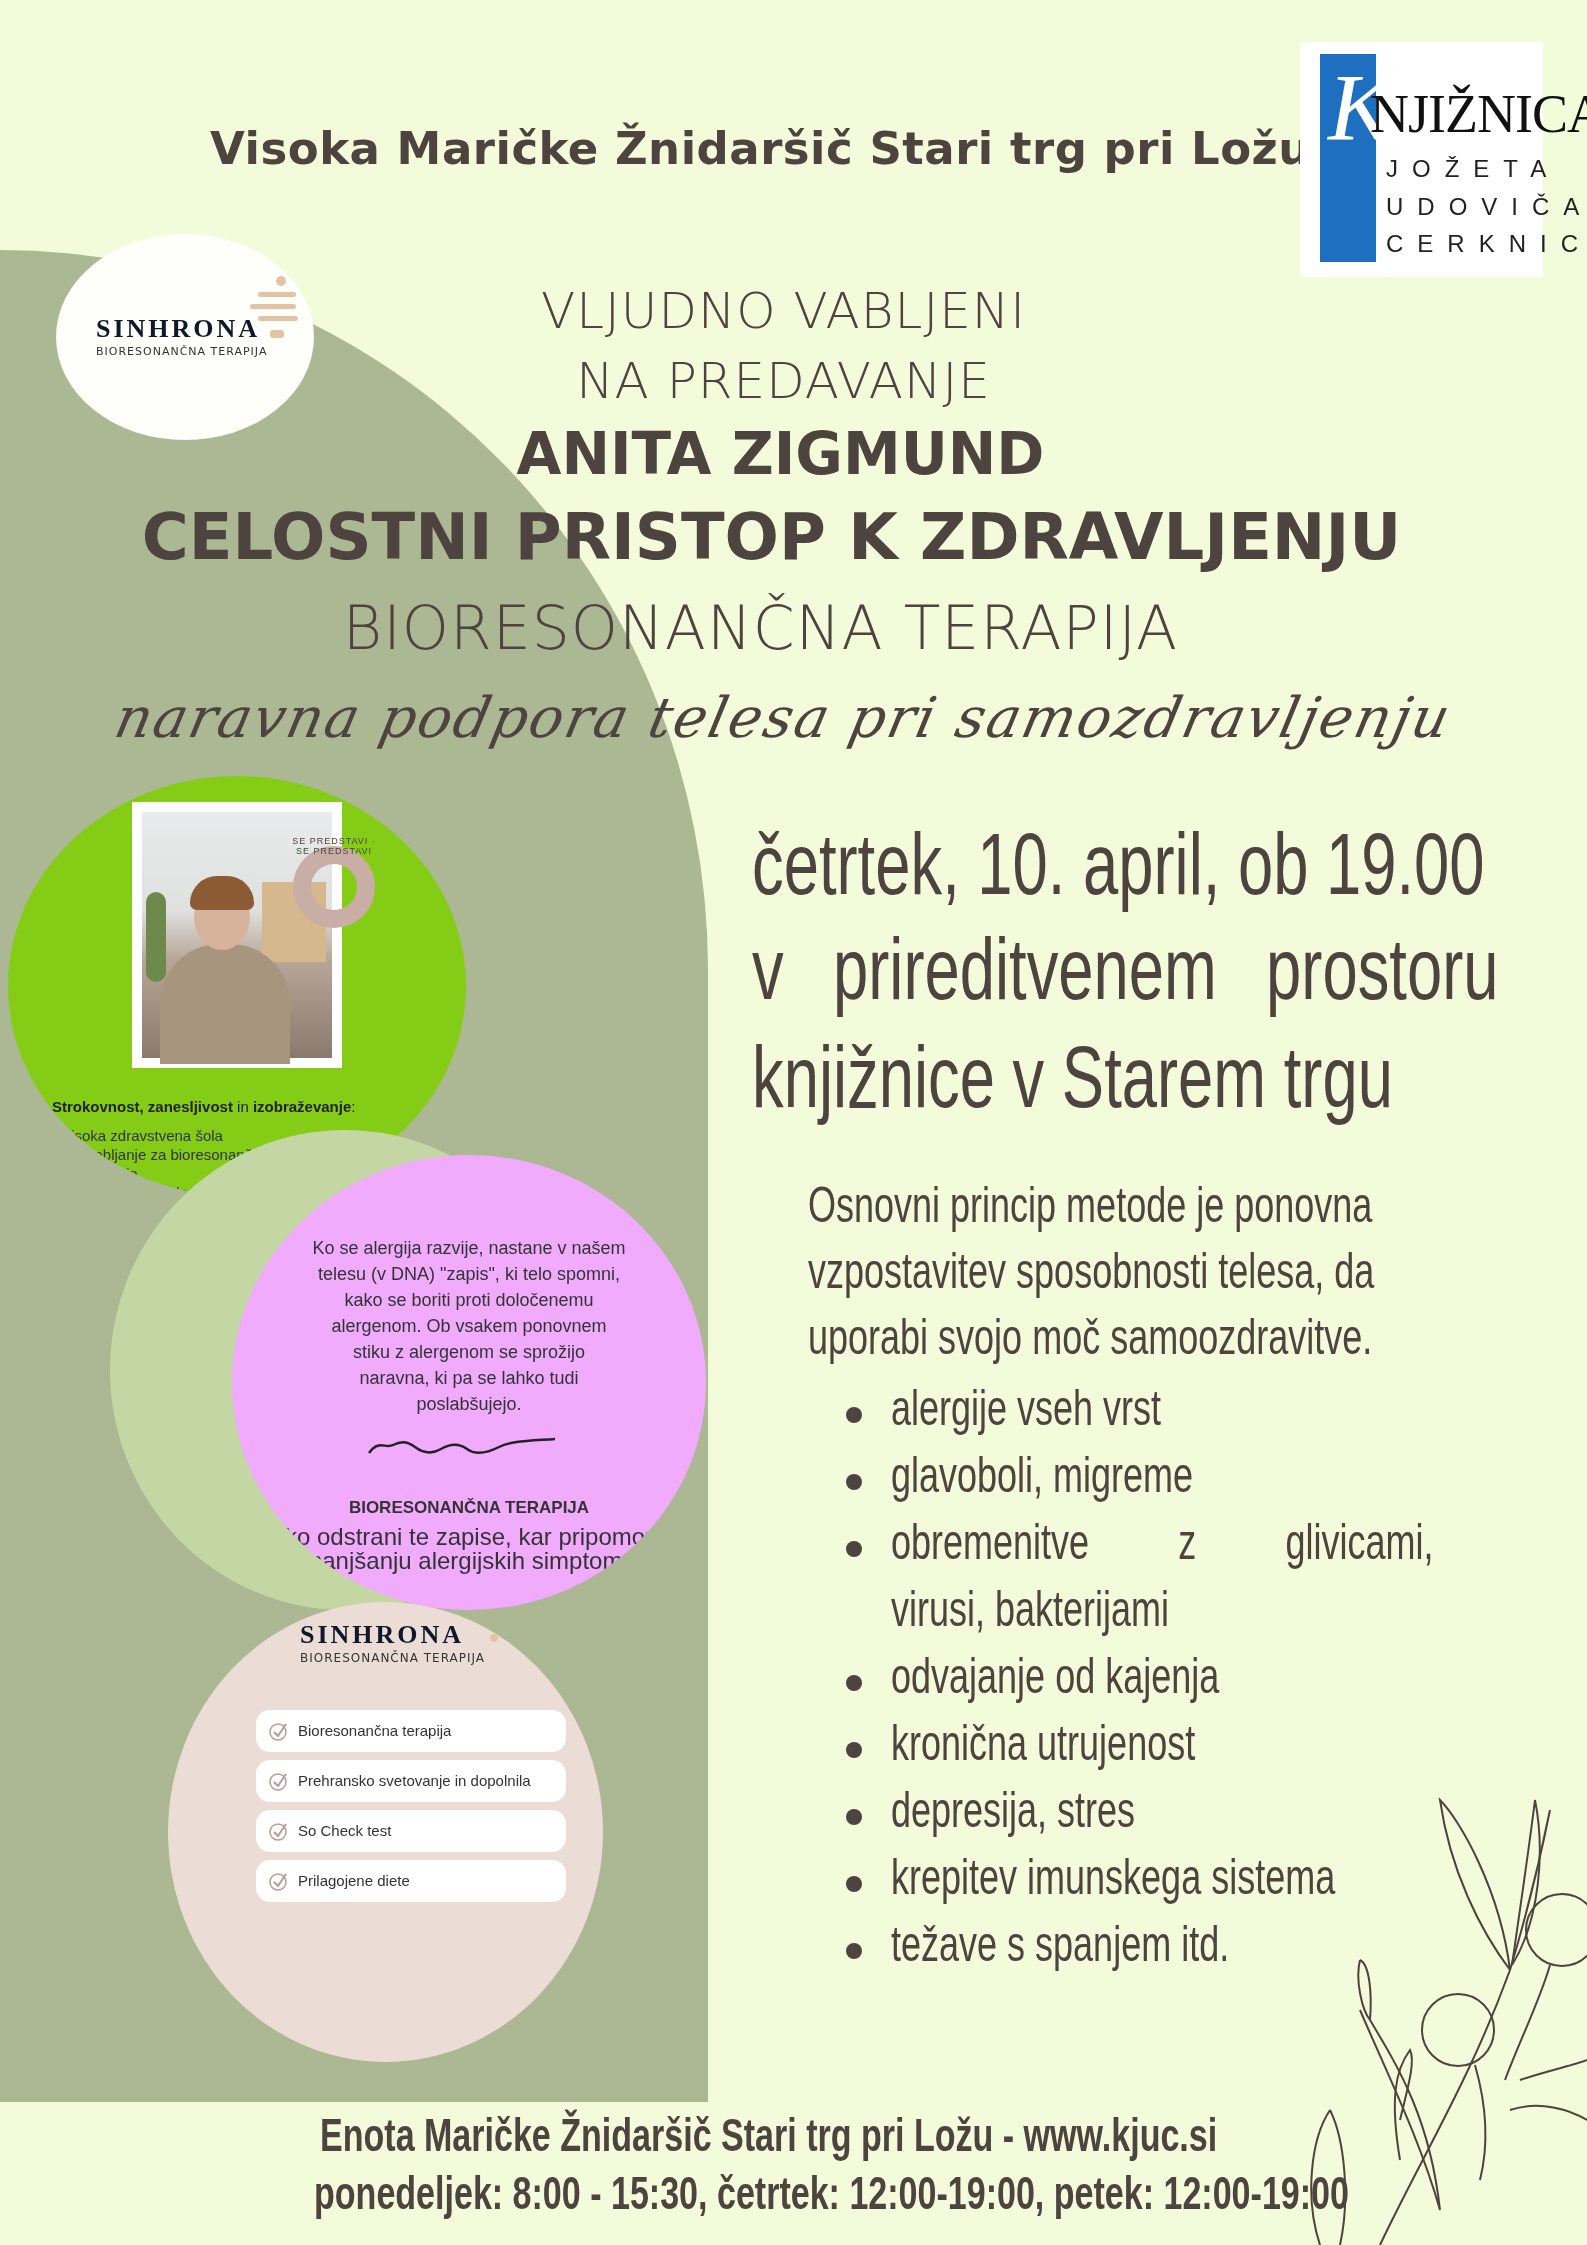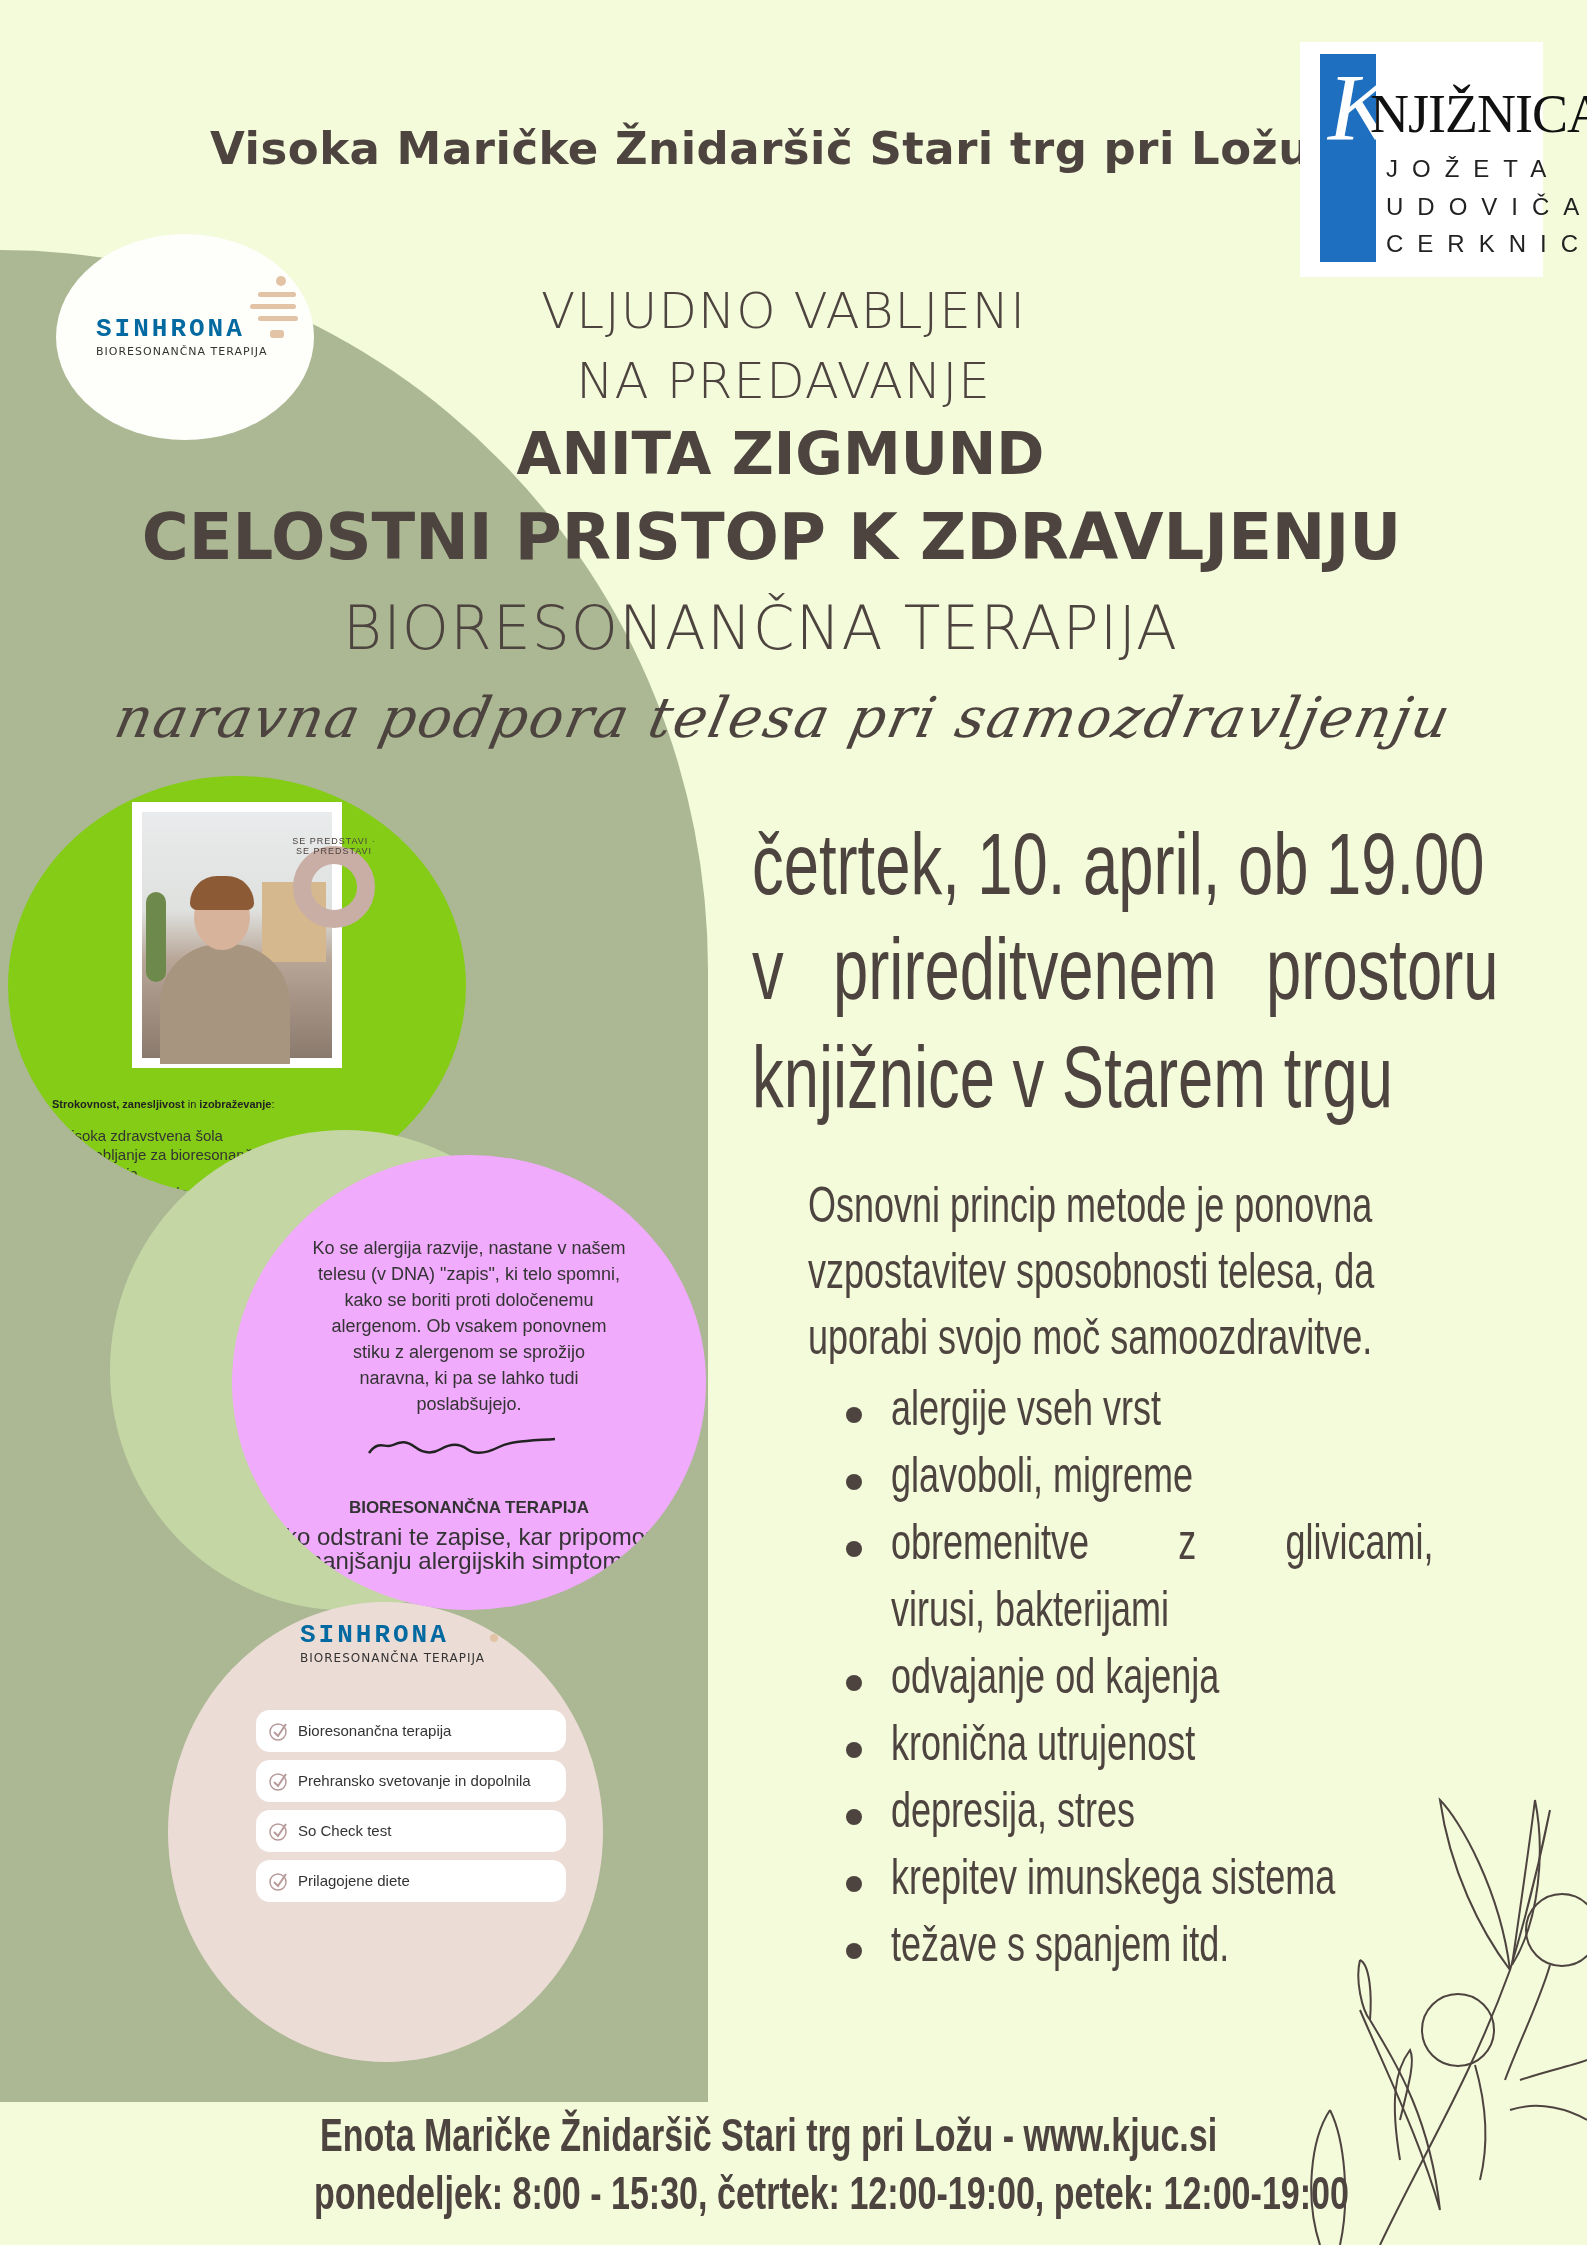--- a/index.html
+++ b/index.html
@@ -43,22 +43,22 @@
     position: absolute; left: 86px; font-family: "Liberation Sans", sans-serif;
     font-size: 24px; letter-spacing: 14px; color: #222; line-height: 1; font-weight: 300;
   }
 
   
   #sinhrona-circle {
     left: 56px; top: 234px; width: 258px; height: 206px; border-radius: 50%;
     background: #fefffa;
   }
   .sinh-name {
-    position: absolute; font-family: Liberation Mono, monospace; font-weight: bold;
-    color: #0369a1; letter-spacing: 3px; line-height: 1;
+    position: absolute; font-family: Liberation Serif, serif; font-weight: bold;
+    color: #0f172a; letter-spacing: 3px; line-height: 1;
   }
   .sinh-sub {
     position: absolute; font-family: "DejaVu Sans", sans-serif; color: #333;
     letter-spacing: 1px; line-height: 1; white-space: nowrap;
   }
   .sinh-mark { position: absolute; }
   .sinh-mark span {
     position: absolute; height: 5px; background: #e2c3a6; border-radius: 3px;
   }
 
@@ -128,21 +128,21 @@
   #photo .plant { position:absolute; left:4px; top:80px; width:20px; height:90px; background:#6d8a4c; border-radius:10px; }
   #photo-badge {
     position: absolute; left: 285px; top: 70px; width: 82px; height: 82px; border-radius: 50%;
     border: 18px solid #c9aea6; background: transparent;
   }
   #photo-badge-text { position:absolute; left:278px; top:60px; width: 96px; text-align:center; font-size:9px; color:#4d433f; letter-spacing:1px; }
   #photo-caption {
     position: absolute; left: 86px; top: 212px; width: 276px; height: 72px; background: #fff;
     text-align: center; font-family: "DejaVu Serif", serif; color: #333; font-size: 20px; letter-spacing: 2px; line-height: 26px; padding-top: 10px;
   }
-  #creds-heading { position:absolute; left: 44px; top: 322px; font-size: 11px; color:#222; white-space: nowrap; }
+  #creds-heading { position:absolute; left: 44px; top: 322px; font-size: 15px; color:#222; white-space: nowrap; }
   #creds-heading b { font-weight: bold; }
   #creds-list { position:absolute; left: 44px; top: 350px; font-size: 15px; color:#333; line-height: 19px; }
   #creds-list li { list-style: none; white-space: nowrap; }
 
   #allergy-text {
     position: absolute; left: 0; top: 80px; width: 474px; text-align: center;
     font-size: 18px; line-height: 26px; color: #333;
   }
   #squiggle { position: absolute; left: 135px; top: 280px; }
   #allergy-heading { position:absolute; left:0; top: 343px; width: 474px; text-align:center; font-weight:bold; font-size:17px; color:#333; }

